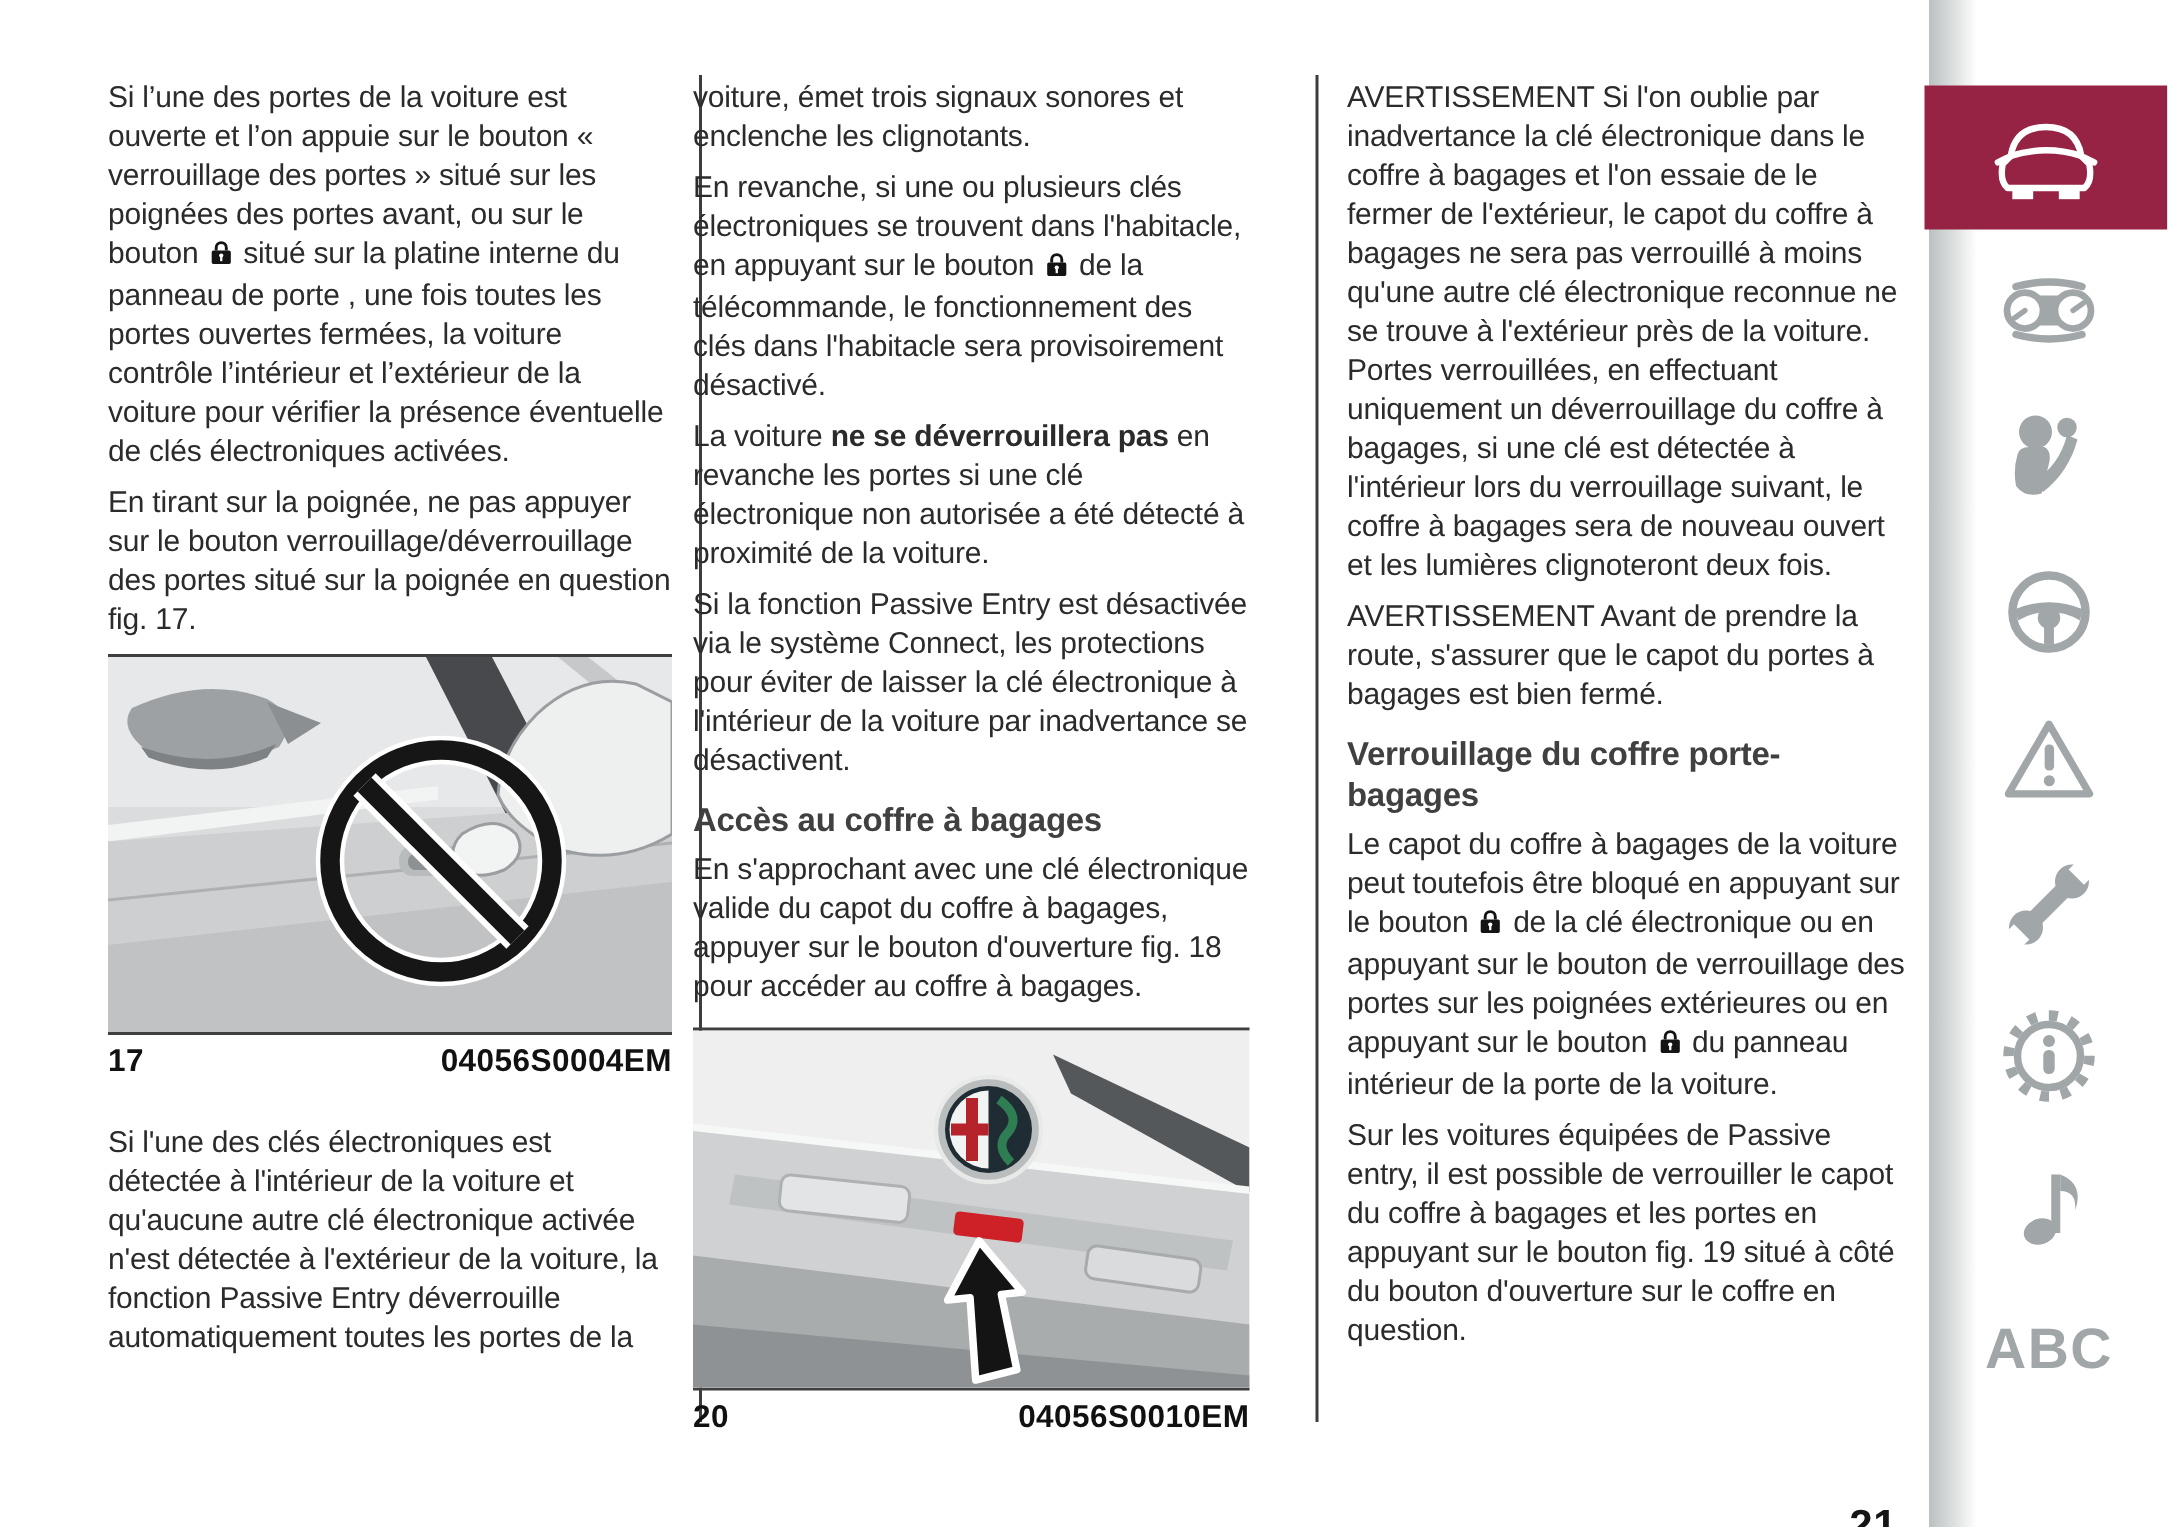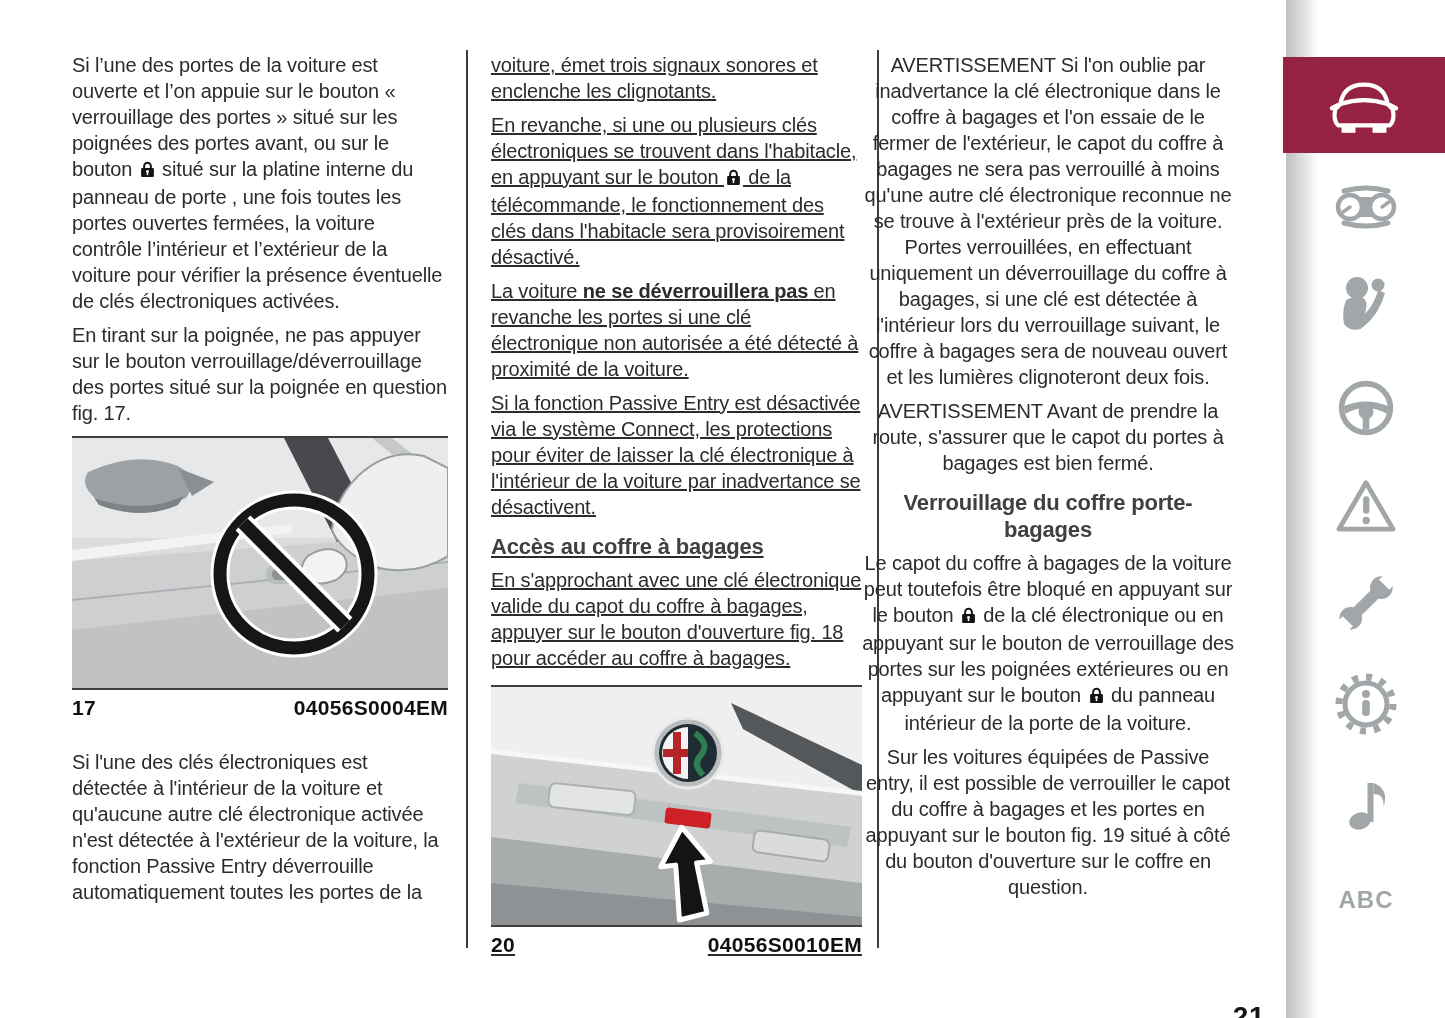--- a/index.html
+++ b/index.html
@@ -2,39 +2,39 @@
 <html><head>
 <meta charset="utf-8">
 <style>
   html,body{margin:0;padding:0;background:#ffffff;}
   .page{
     position:relative;width:1445px;height:1018px;background:#ffffff;
     font-family:"Liberation Sans",sans-serif;color:#2b2b2b;overflow:hidden;
   }
   .col{position:absolute;top:52px;font-size:20px;line-height:26px;letter-spacing:-0.15px;}
   .col-1{left:72px;width:376px;}
-  .col-2{left:491px;width:371px;text-decoration:underline;}
-  .col-3{left:862px;width:372px;text-align:center;}
+  .col-2{left:462px;width:371px;}
+  .col-3{left:898px;width:372px;}
   .col p{margin:0 0 8px 0;}
   .col h3{font-size:22px;line-height:27px;margin:13px 0 7px 0;color:#404040;letter-spacing:-0.2px;}
   .divider{position:absolute;top:50px;width:1.5px;height:898px;background:#3d3d3d;}
   .div-1{left:466px;}
   .div-2{left:877px;}
   figure{margin:10px 0 0 0;padding:0;}
   .fig-img{display:block;border-top:2px solid #3f3f3f;border-bottom:2px solid #3f3f3f;}
   figcaption{display:flex;justify-content:space-between;align-items:baseline;
     font-weight:bold;font-size:21px;letter-spacing:0.3px;color:#111;padding-top:5px;}
   .lock{display:inline-block;vertical-align:-2px;margin:0 2px;}
   
   .edge-strip{position:absolute;left:1286px;top:0;width:32px;height:1018px;
     background:linear-gradient(90deg,#bcc0c1 0%,#dfe1e1 55%,#ffffff 100%);}
   .active-tab{position:absolute;left:1283px;top:57px;width:162px;height:96px;background:#962343;
     display:flex;align-items:center;justify-content:center;}
   .side-icon{position:absolute;left:1330px;width:72px;display:flex;justify-content:center;align-items:center;}
-  .abc{font-weight:bold;font-size:24px;letter-spacing:1px;color:#a1a6a9;align-items:center;}
+  .abc{font-weight:bold;font-size:38px;letter-spacing:1px;color:#a1a6a9;align-items:center;}
   .page-number{position:absolute;left:1170px;top:960px;width:95px;text-align:right;
     font-size:28px;font-weight:bold;color:#151515;letter-spacing:0.5px;margin-top:41px;}
 </style>
 </head>
 <body>
 
 <div class="page">
 
   <section class="col col-1">
     <div>

